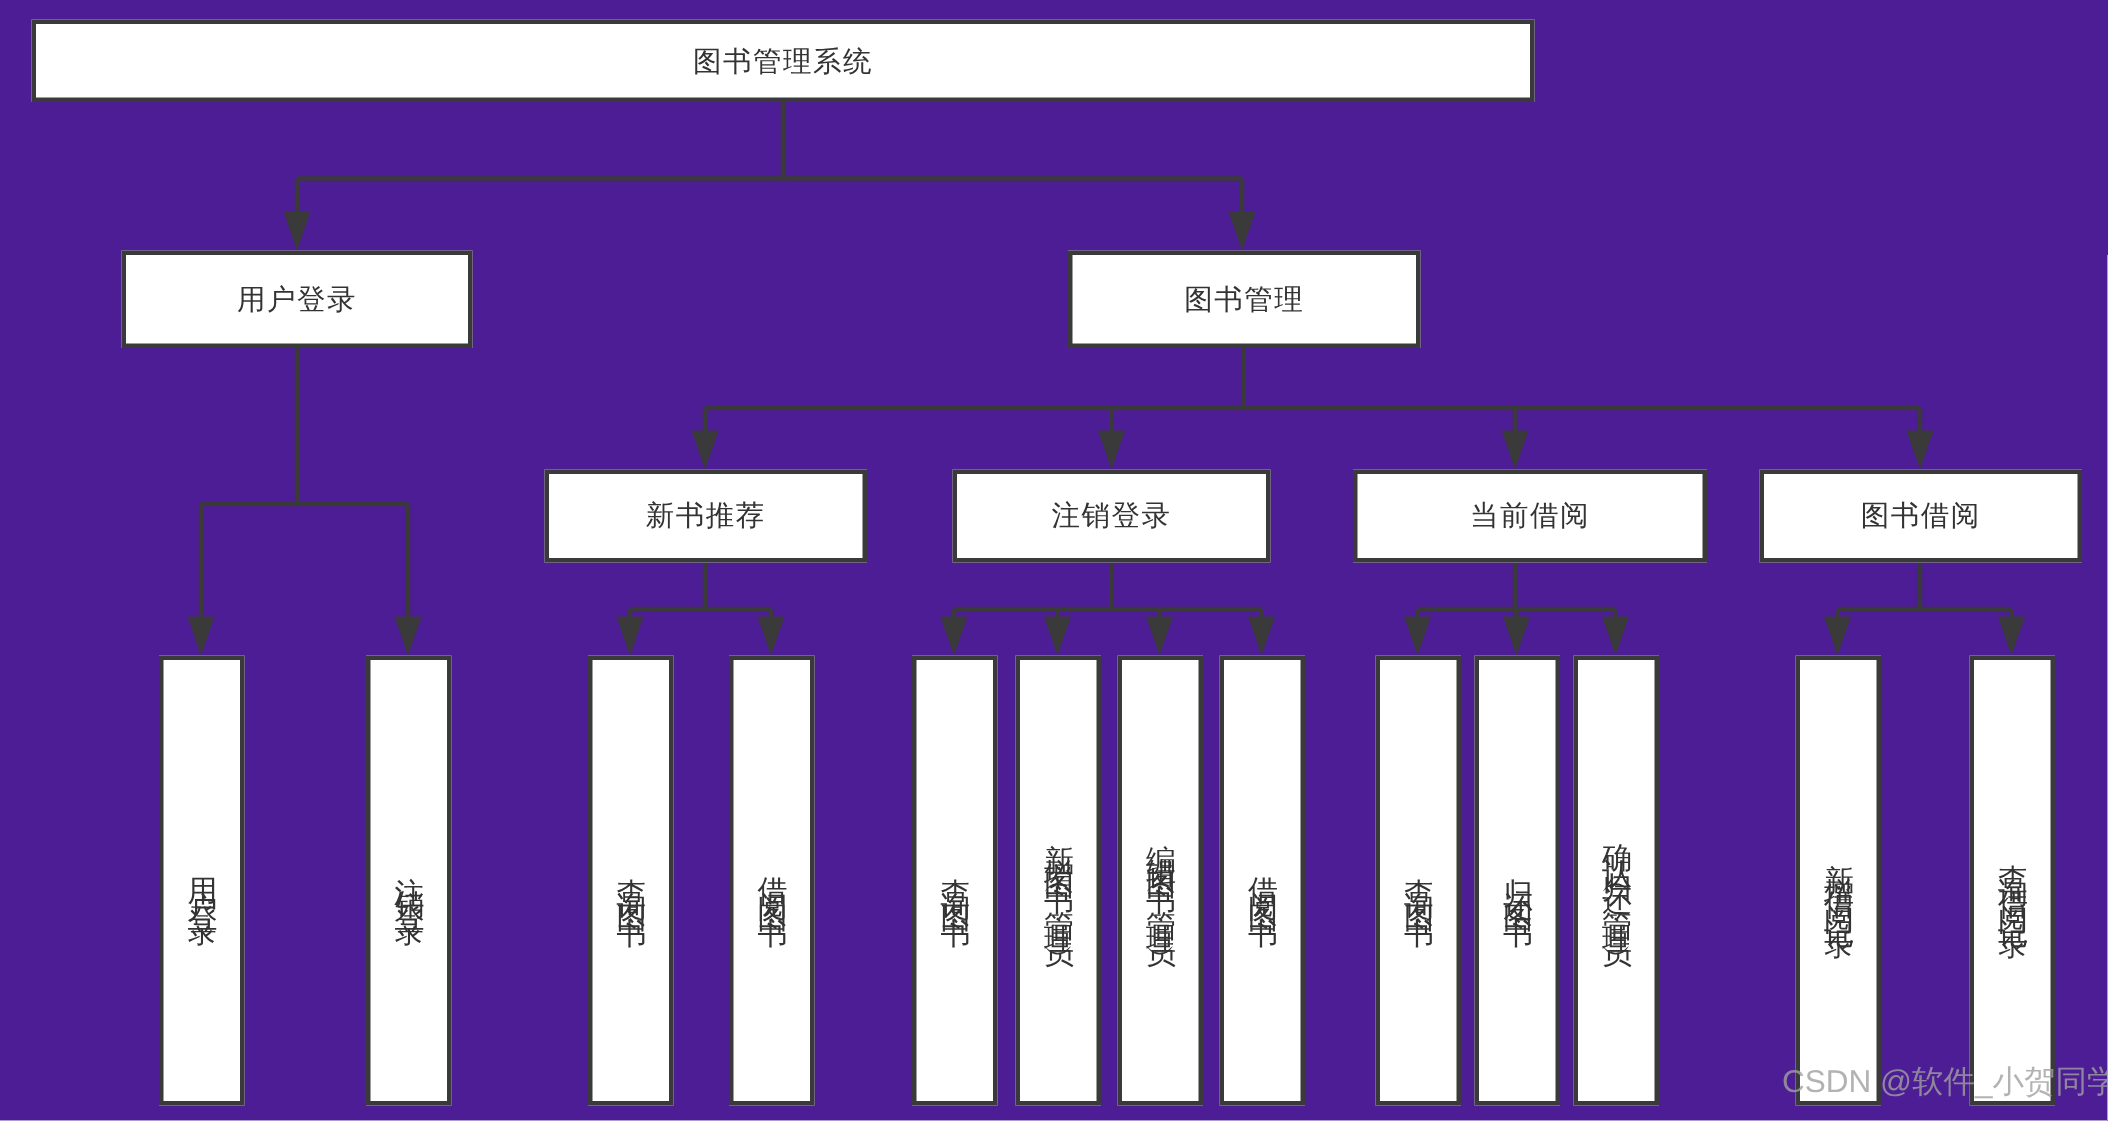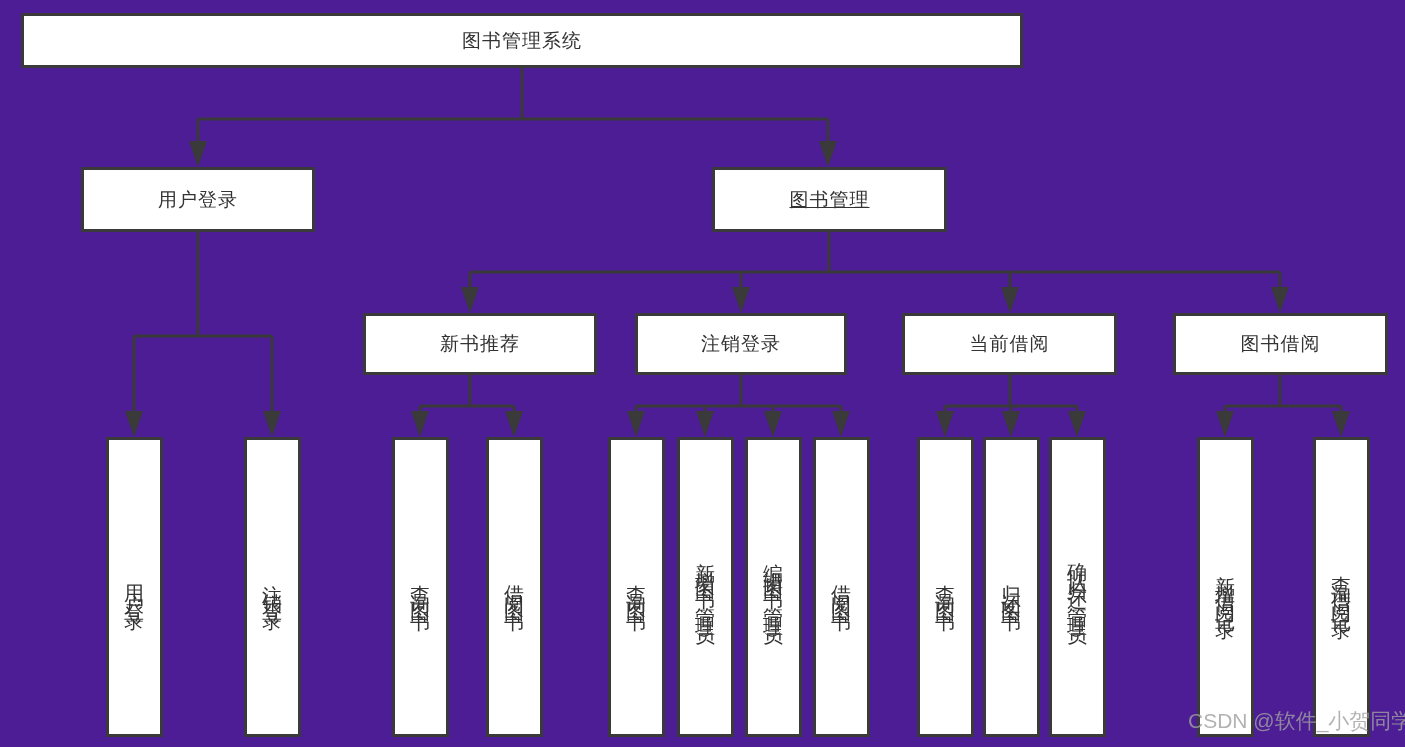--- a/index.html
+++ b/index.html
@@ -98,31 +98,31 @@
       <polygon points="1332,411 1350,411 1341,437" fill="#3a3a3a"></polygon>
     </svg>
 
   <div class="box root">
     <span class="hlabel">图书管理系统</span>
   </div>
 
   <div class="box l2" style="left:81px; width:234px;">
     <span class="hlabel">用户登录</span>
   </div>
-  <div class="box l2" style="left:712px; width:235px;text-decoration:underline;">
+  <div class="box l2" style="left:712px; width:235px;">
     <span class="hlabel">图书管理</span>
   </div>
 
-  <div class="box l3" style="left:363px; width:234px;">
+  <div class="box l3" style="left:363px; width:215px;">
     <span class="hlabel">新书推荐</span>
   </div>
   <div class="box l3" style="left:635px; width:212px;">
     <span class="hlabel">注销登录</span>
   </div>
-  <div class="box l3" style="left:902px; width:215px;">
+  <div class="box l3" style="left:902px; width:236px;">
     <span class="hlabel">当前借阅</span>
   </div>
   <div class="box l3" style="left:1173px; width:215px;">
     <span class="hlabel">图书借阅</span>
   </div>
 
   <div class="box leaf" style="left:106px;">
     <span class="vtext">用户登录</span>
   </div>
   <div class="box leaf" style="left:244px;">

